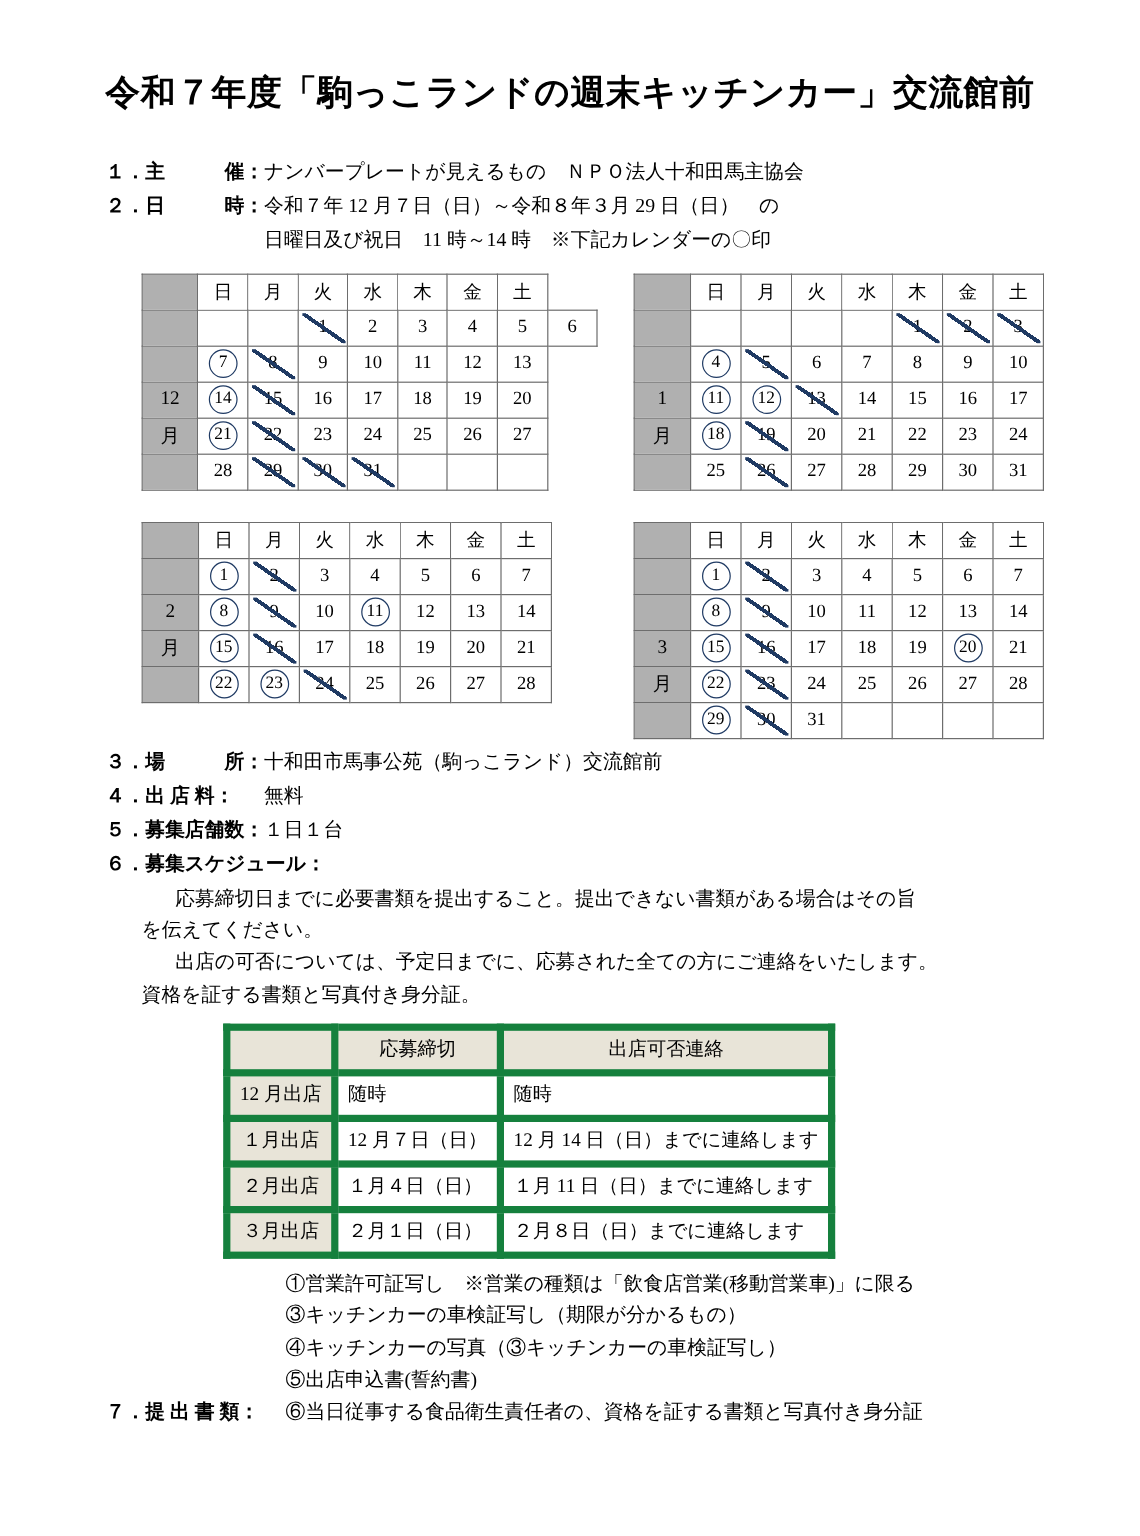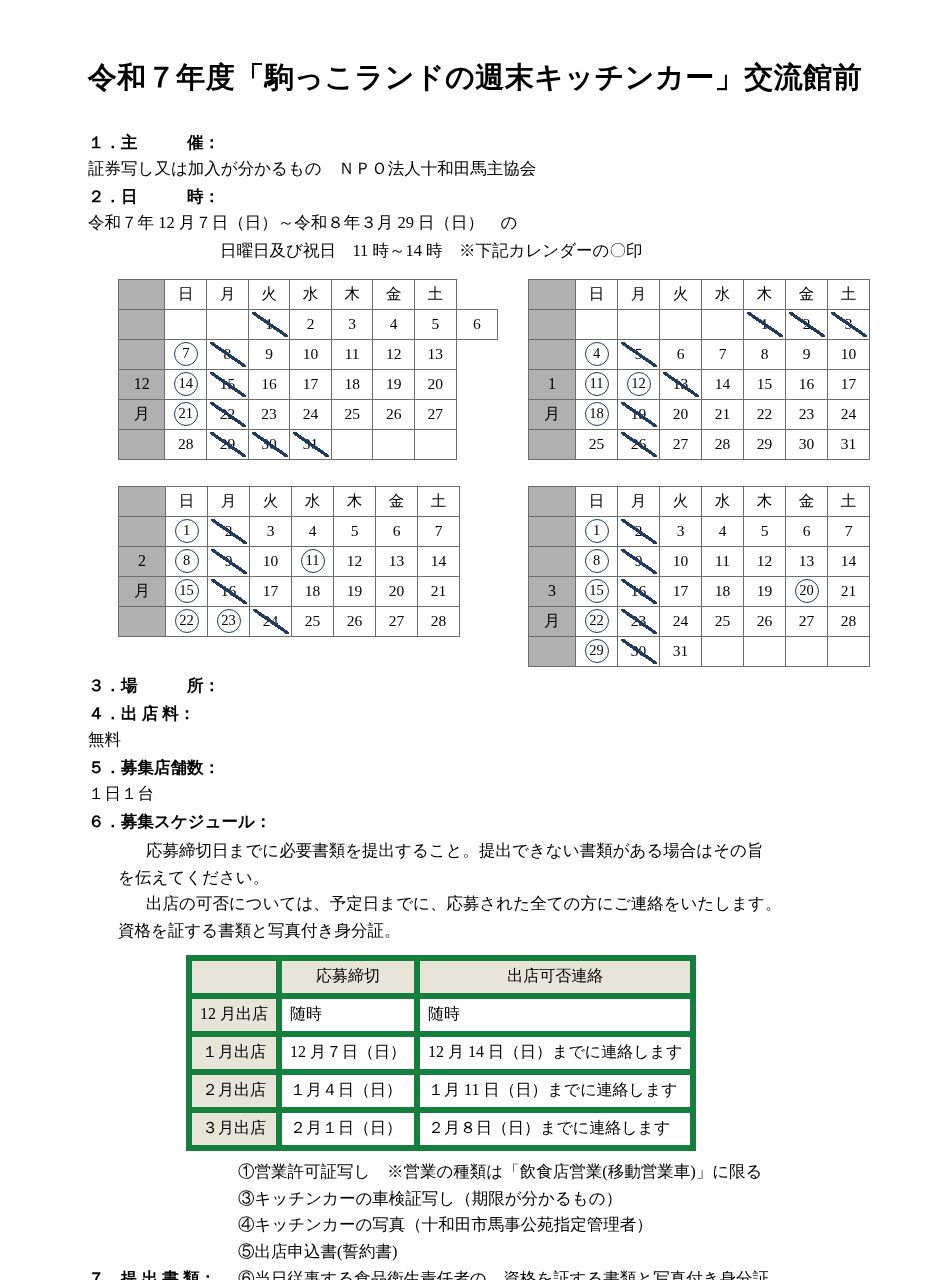--- a/index.html
+++ b/index.html
@@ -31,24 +31,23 @@
     margin: 58px 0 0 0;
     padding: 0 40px;
   }
   .body-area {
     padding: 0 80px 0 88px;
     margin-top: 32px;
     font-size: 16.5px;
   }
   .line {
     display: flex;
-    align-items: flex-start;
+    align-items: flex-end;
     margin-bottom: 3px;
     line-height: 1.55;
-    flex-direction: column;
   }
   .lbl {
     font-weight: bold;
     white-space: nowrap;
     flex: 0 0 auto;
   }
   .lbl-w1 { width: 132px; }
   .lbl-w2 { width: 132px; }
   .val {
     flex: 1 1 auto;
@@ -160,21 +159,21 @@
 <body>
 
 <div class="page">
 
   <div class="title">令和７年度「駒っこランドの週末キッチンカー」交流館前</div>
 
   <div class="body-area">
 
     <div class="line">
       <span class="lbl lbl-w1">１．主　　　催：</span>
-      <span class="val">証券写し又は加入が分かるもの　ＮＰＯ法人十和田馬主協会</span>
+      <span class="val">ナンバープレートが見えるもの　ＮＰＯ法人十和田馬主協会</span>
     </div>
 
     <div class="line">
       <span class="lbl lbl-w1">２．日　　　時：</span>
       <span class="val">令和７年 12 月７日（日）～令和８年３月 29 日（日）　の</span>
     </div>
     <div class="sub-line">日曜日及び祝日　11 時～14 時　※下記カレンダーの〇印</div>
 
     <div class="cal-grid">
       <div>
@@ -437,20 +436,21 @@
                 <td class="none"></td>
                 <td class="none"></td>
               </tr>
             </tbody>
           </table>
         </div>
     </div>
 
     <div class="line">
       <span class="lbl lbl-w2">３．場　　　所：</span>
+      <span class="val">十和田市馬事公苑（駒っこランド）交流館前</span>
     </div>
 
     <div class="line">
       <span class="lbl lbl-w2">４．出 店 料：</span>
       <span class="val">無料</span>
     </div>
 
     <div class="line">
       <span class="lbl lbl-w2">５．募集店舗数：</span>
       <span class="val">１日１台</span>
@@ -497,20 +497,20 @@
             </tr>
           </tbody>
       </table>
     </div>
 
     <div class="docs-line">
       <span class="lbl" style="width:150px;">７．提 出 書 類：</span>
       <span class="docs-list">
           <div>①営業許可証写し　※営業の種類は「飲食店営業(移動営業車)」に限る</div>
           <div>③キッチンカーの車検証写し（期限が分かるもの）</div>
-          <div>④キッチンカーの写真（十和田市馬事公苑指定管理者）</div>
+          <div>④キッチンカーの写真（③キッチンカーの車検証写し）</div>
           <div>⑤出店申込書(誓約書)</div>
           <div>⑥当日従事する食品衛生責任者の、資格を証する書類と写真付き身分証</div>
         </span>
     </div>
 
   </div>
 </div>
 
 </body></html>

